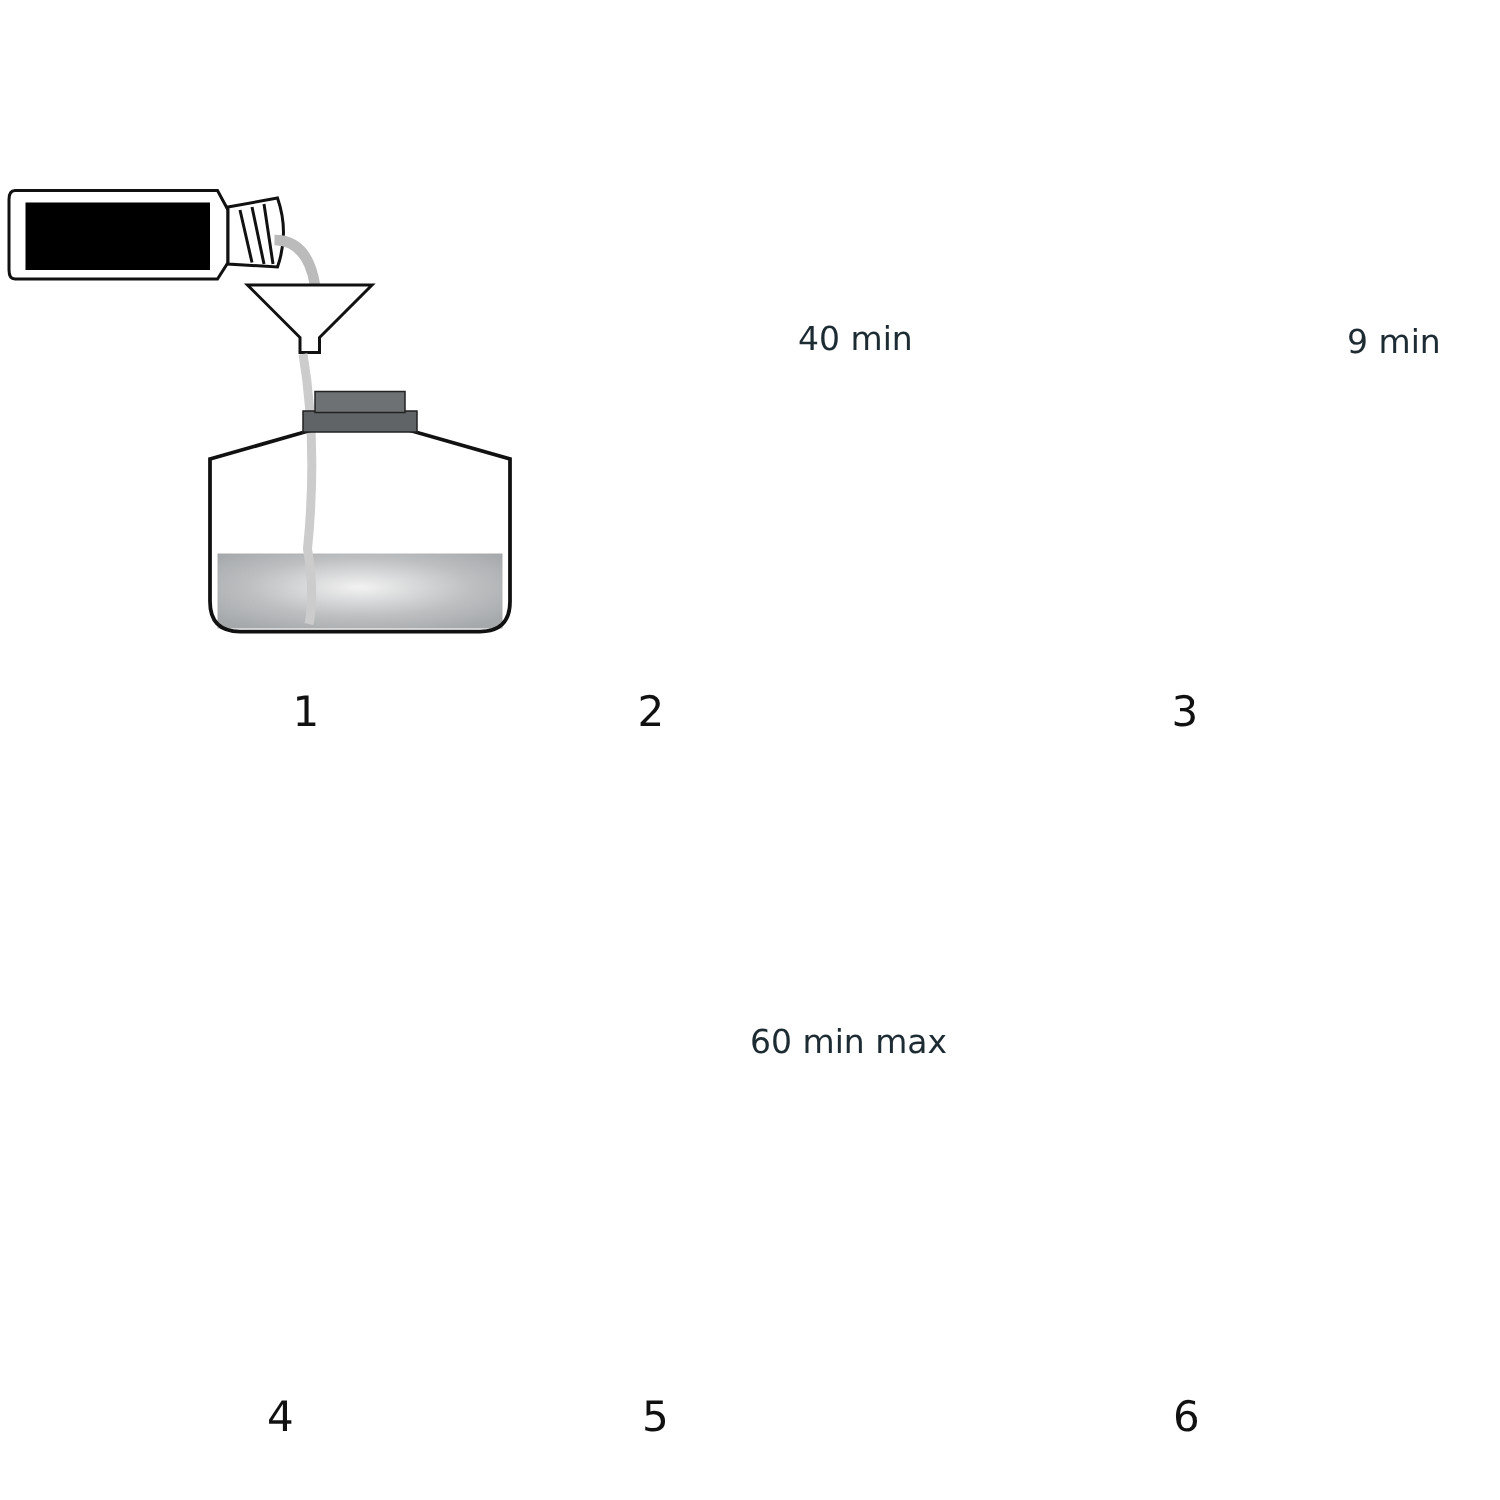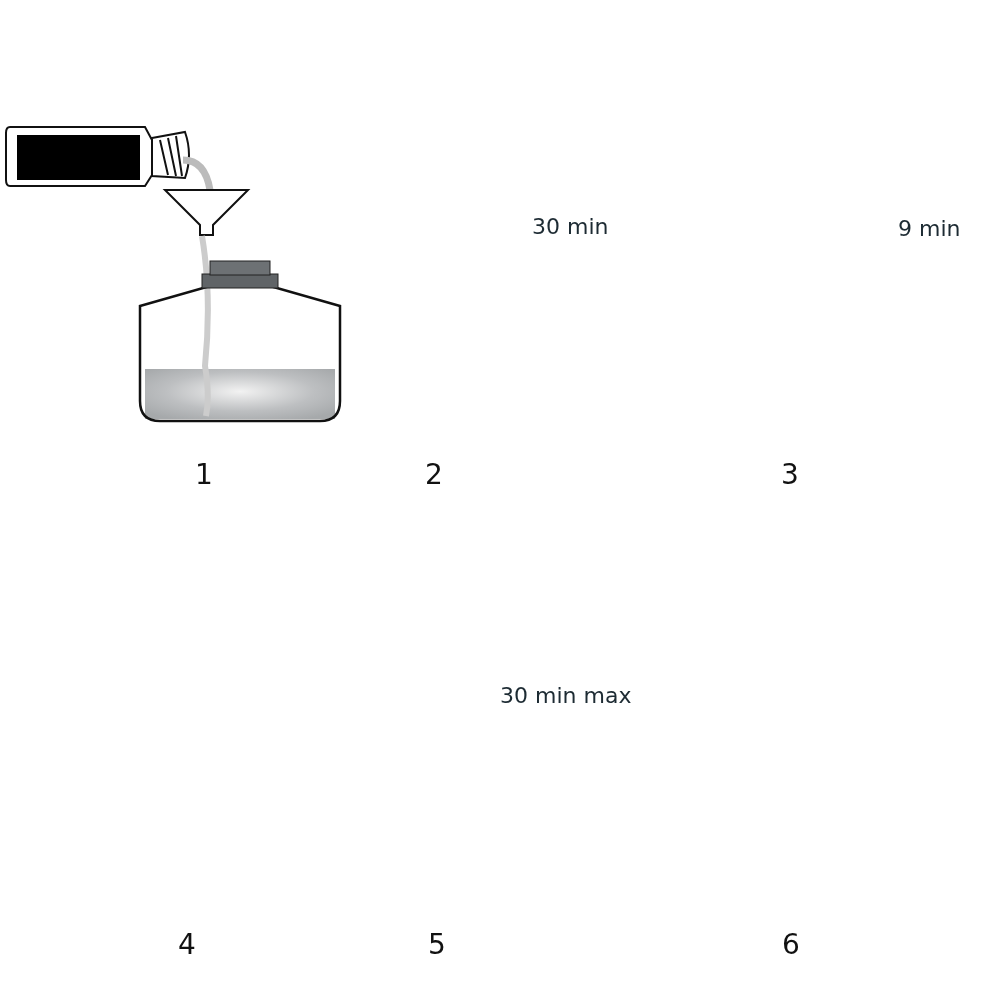--- a/index.html
+++ b/index.html
@@ -158,23 +158,23 @@
     <rect x="777" y="686" width="30" height="13" rx="3" fill="#111">
     <ellipse cx="792" cy="703" rx="20" ry="4" fill="#fff" stroke="#111" stroke-width="1.5">
     <g transform="translate(725,706)">
       <rect x="5" y="86" width="190" height="96" fill="url(#liq)">
       <path d="M75,30 Q40,90 55,150 Q75,185 115,150" stroke="#bcbcbc" stroke-width="14" fill="none">
       <use href="#lampbody">
     </use></path></rect></g>
   </ellipse></rect></rect></g>
 
 
-<div class="label" style="left:532px;top:214px;">30 min</div>
+<div class="label" style="left:532px;top:214px;">40 min</div>
 <div class="label" style="left:898px;top:216px;">9 min</div>
-<div class="label" style="left:500px;top:683px;">30 min max</div>
+<div class="label" style="left:500px;top:683px;">60 min max</div>
 
 <div class="stepnum" style="left:184px;top:458px;">1</div>
 <div class="stepnum" style="left:414px;top:458px;">2</div>
 <div class="stepnum" style="left:770px;top:458px;">3</div>
 <div class="stepnum" style="left:167px;top:928px;">4</div>
 <div class="stepnum" style="left:417px;top:928px;">5</div>
 <div class="stepnum" style="left:771px;top:928px;">6</div>
 
 
 

